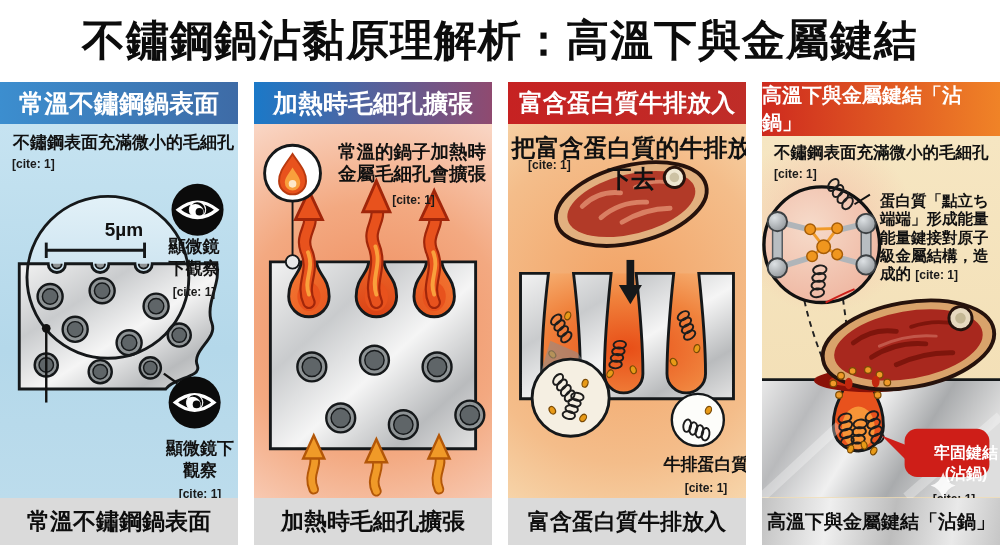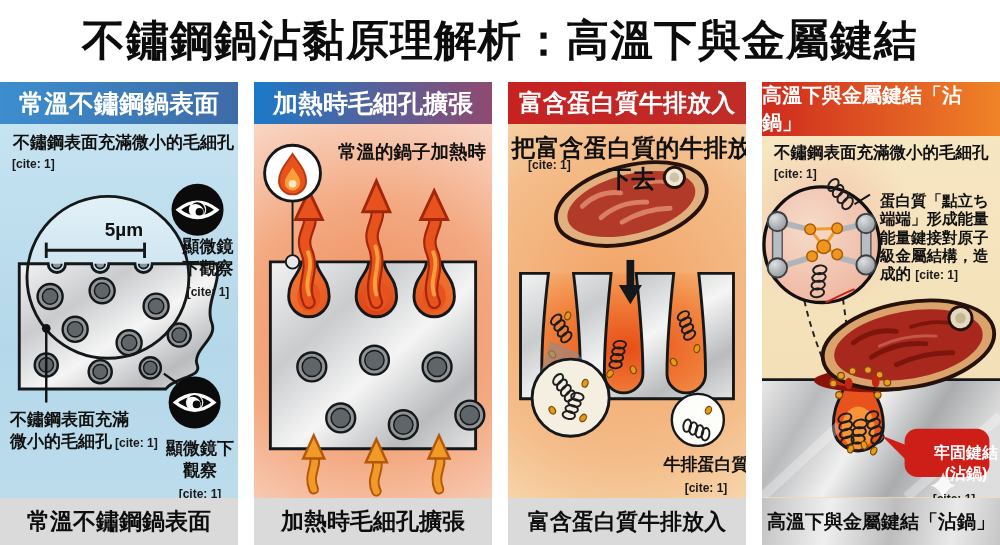--- a/index.html
+++ b/index.html
@@ -126,30 +126,26 @@
           <circle cx="48" cy="205" r="4.5" fill="#111"></circle>
           <line x1="48" y1="205" x2="48" y2="282" stroke="#111" stroke-width="2.5"></line>
         </g>
         <line x1="170" y1="252" x2="184" y2="262" stroke="#111" stroke-width="2.5"></line>
 
         <use href="#eyeicon1" x="205" y="82"></use>
         <use href="#eyeicon1" x="202" y="282"></use>
       </svg>
       <div class="abs t ctr" style="left:0;top:8px;width:247px;font-size:17px;">不鏽鋼表面充滿微小的毛細孔</div>
       <div class="abs cite" style="left:12px;top:33px;">[cite: 1]</div>
-      <div class="abs t ctr" style="left:162px;top:112px;width:92px;font-size:17px;">
+      <div class="abs t ctr" style="left:148px;top:112px;width:92px;font-size:17px;">
         <span>顯微鏡</span><br>
         <span>下觀察</span><br>
         <span class="cite">[cite: 1]</span>
       </div>
       <div class="abs t ctr" style="left:84px;top:94px;width:80px;font-size:19px;">5µm</div>
-      <div class="abs t" style="left:10px;top:285px;width:160px;font-size:17px;">
-        <span>不鏽鋼表面充滿</span><br>
-        <span>微小的毛細孔</span><span class="cite inline">[cite: 1]</span>
-      </div>
       <div class="abs t ctr" style="left:152px;top:314px;width:96px;font-size:17px;">
         <span>顯微鏡下</span><br>
         <span>觀察</span><br>
         <span class="cite">[cite: 1]</span>
       </div>
     </div>
     <div class="panel-footer pf1">常溫不鏽鋼鍋表面</div>
   </div>
 
   <div class="panel">
@@ -246,20 +242,23 @@
         <g>
           <line x1="40" y1="73" x2="40" y2="130" stroke="#15181a" stroke-width="2"></line>
           <circle cx="40" cy="136" r="7" fill="#e9e9e9" stroke="#15181a" stroke-width="2"></circle>
           <circle cx="40" cy="44" r="29" fill="#fff" stroke="#15181a" stroke-width="3"></circle>
           <path d="M40,24 C32,36 26,42 26,52 A14,14 0 0 0 54,52 C54,42 48,36 40,24 Z" fill="#e8521d" stroke="#b93a10" stroke-width="2"></path>
           <path d="M40,38 C35,46 32,49 32,54 A8,8 0 0 0 48,54 C48,49 45,46 40,38 Z" fill="#f9a03c"></path>
           <circle cx="40" cy="55" r="4" fill="#fde8c8"></circle>
         </g>
       </svg>
       <div class="abs t ctr" style="left:72px;top:16px;width:172px;font-size:18.5px;">常溫的鍋子加熱時</div>
+      <div class="abs t ctr" style="left:72px;top:38px;width:172px;font-size:18.5px;">
+        <span>金屬毛細孔會擴張</span><span class="cite inline">[cite: 1]</span>
+      </div>
     </div>
     <div class="panel-footer pf2">加熱時毛細孔擴張</div>
   </div>
 
   <div class="panel">
     <div class="panel-header ph3">富含蛋白質牛排放入</div>
     <div class="panel-body pb3">
       <svg class="fill" viewBox="0 0 247 374">
         <defs>
           <linearGradient id="metal3" x1="0" y1="0" x2="1" y2="1">

